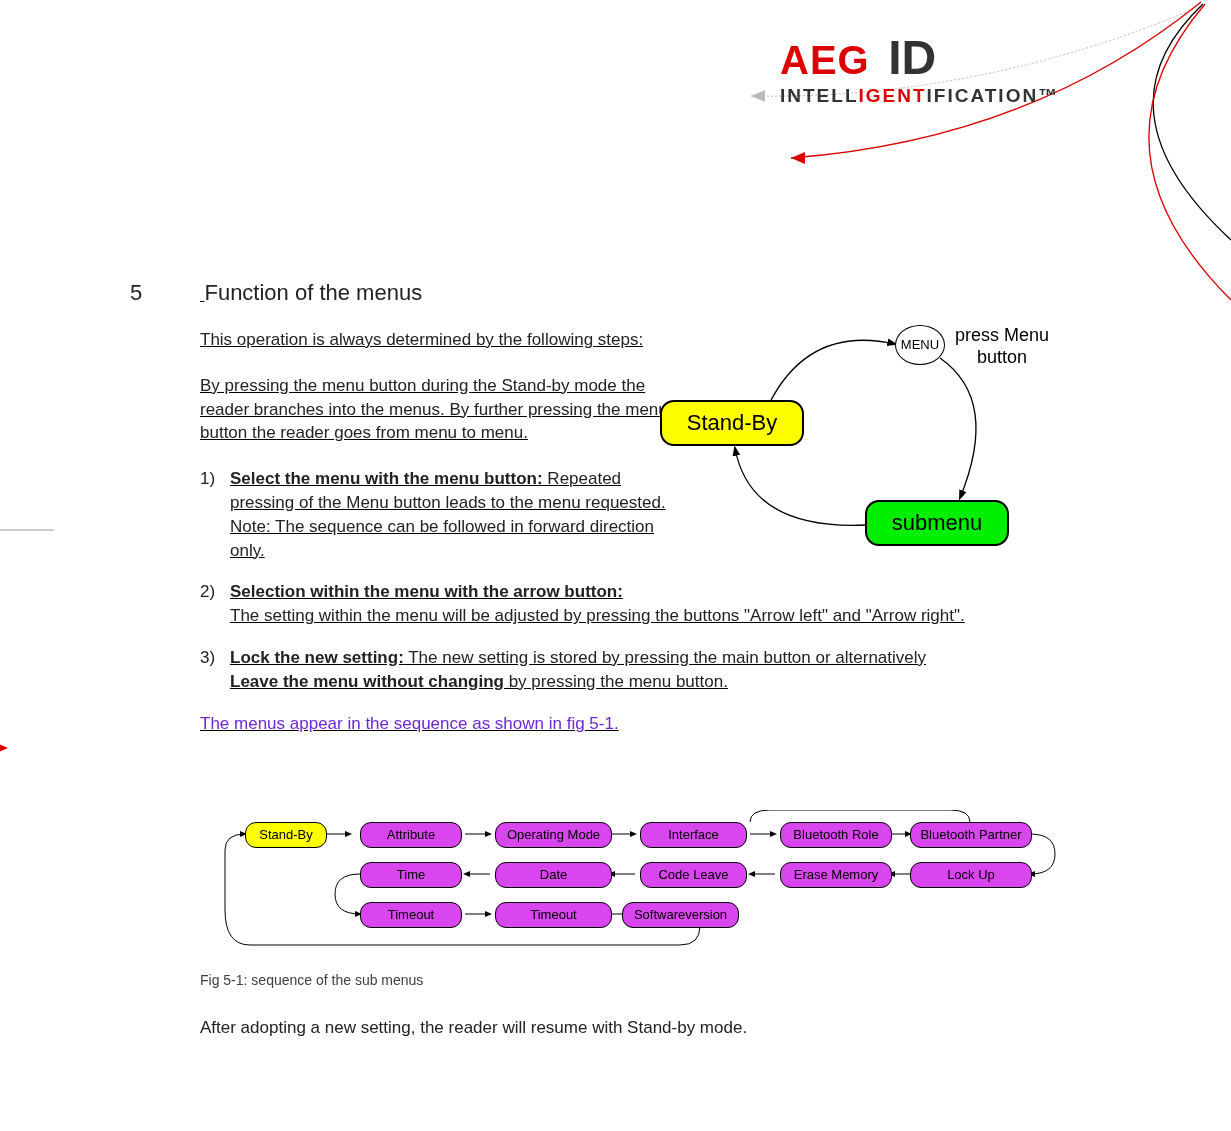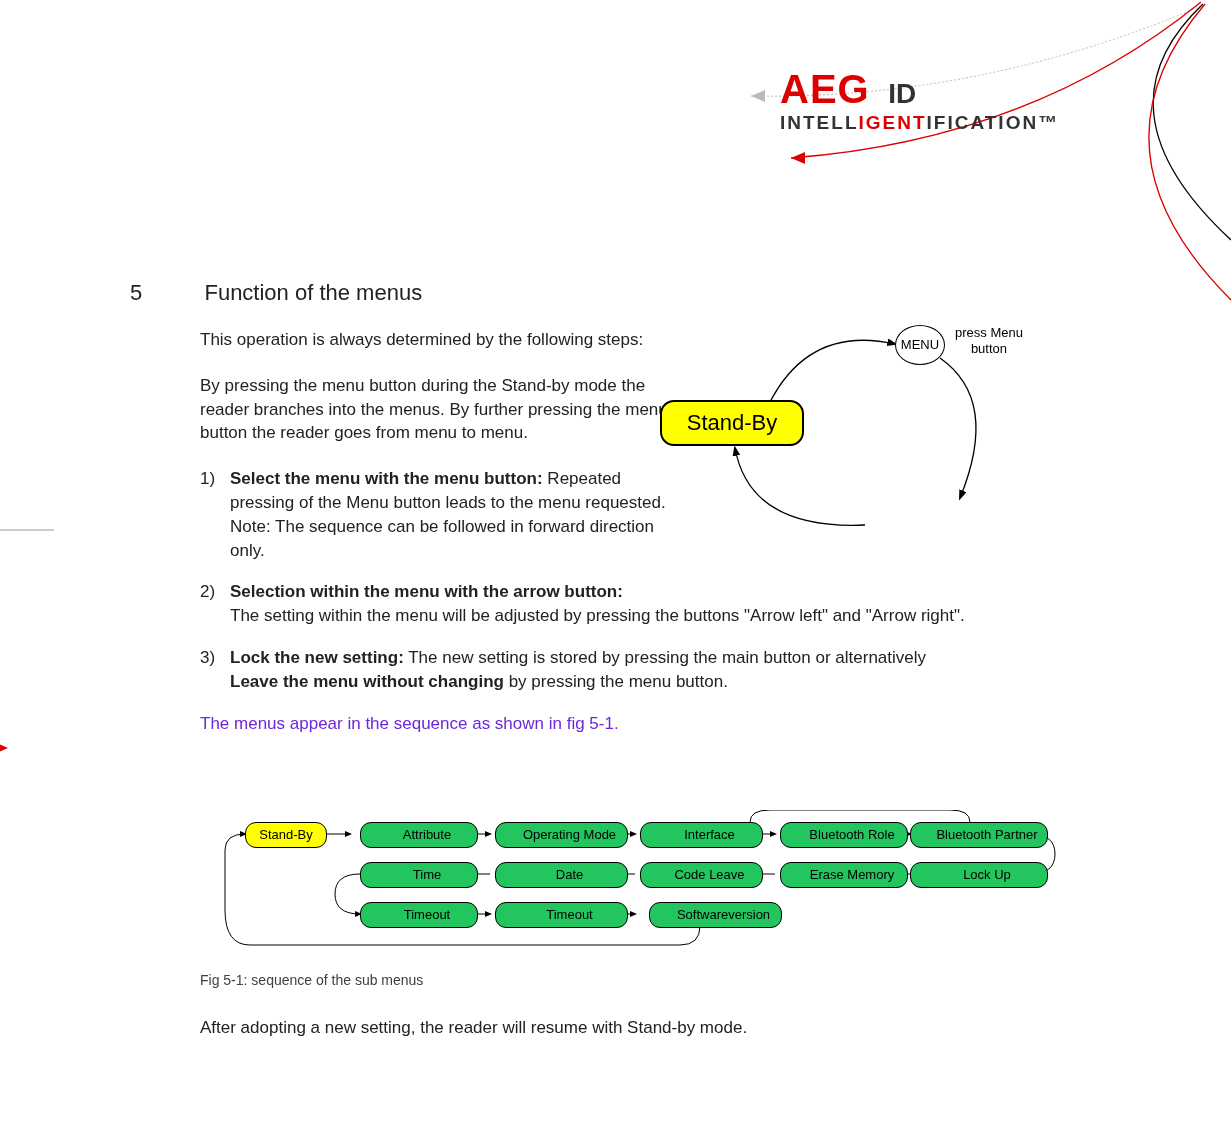--- a/index.html
+++ b/index.html
@@ -26,25 +26,24 @@
     font-family: "Arial Black", Arial, sans-serif;
     font-weight: 900;
     font-size: 40px;
     color: #d00;
     letter-spacing: 1px;
     display: inline-block;
   }
   .logo-id {
     font-family: "Arial Black", Arial, sans-serif;
     font-weight: 900;
-    font-size: 28px;
+    font-size: 48px;
     color: #333;
     margin-left: 14px;
     display: inline-block;
-    margin-top: 48px;
   }
   .logo-sub {
     font-family: Liberation Sans, sans-serif;
     font-weight: bold;
     font-size: 19px;
     letter-spacing: 2px;
     color: #333;
   }
   .logo-sub .red { color: #d00; }
   
@@ -55,20 +54,21 @@
     width: 500px;
     height: 800px;
     pointer-events: none;
   }
   
   .content {
     position: absolute;
     top: 280px;
     left: 130px;
     width: 900px;
+    text-decoration: underline;
   }
   .section-num {
     display: inline-block;
     width: 70px;
     font-size: 22px;
     color: #222;
     vertical-align: top;
   }
   .section-title {
     display: inline-block;
@@ -147,21 +147,21 @@
     width: 48px;
     height: 38px;
     line-height: 38px;
     font-size: 13px;
     top: 15px;
     left: 235px;
     border: 1px solid #000;
   }
   .press-label {
     position: absolute;
-    font-size: 13px;
+    font-size: 18px;
     top: 15px;
     left: 295px;
     text-align: center;
     line-height: 1.2;
   }
   
   .seq-diagram {
     position: absolute;
     top: 810px;
     left: 210px;
@@ -173,21 +173,21 @@
     border: 1px solid #000;
     border-radius: 11px;
     font-family: "Trebuchet MS", Arial, sans-serif;
     font-size: 13px;
     text-align: center;
     height: 24px;
     line-height: 24px;
     white-space: nowrap;
   }
   .pill.yellow { background: #ff0; }
-  .pill.green  { background: #22c55e; padding-left: 16px; }
+  .pill.green  { background: #d946ef; }
   .caption {
     position: absolute;
     top: 972px;
     left: 200px;
     font-size: 14px;
     color: #404040;
   }
   .after {
     position: absolute;
     top: 1018px;
@@ -278,20 +278,21 @@
       <path d="M 110 92 Q 150 15 235 34" stroke="#000" stroke-width="1.3" fill="none" marker-end="url(#ah)"></path>
       <path d="M 280 48 Q 340 90 300 188" stroke="#000" stroke-width="1.3" fill="none" marker-end="url(#ah)"></path>
       <path d="M 205 215 Q 90 220 75 138" stroke="#000" stroke-width="1.3" fill="none" marker-end="url(#ah)"></path>
     </svg>
     <div class="node node-menu">MENU</div>
     <div class="press-label">
       <span>press Menu</span><br>
       <span>button</span>
     </div>
     <div class="node node-standby">Stand-By</div>
+    <div class="node node-submenu">submenu</div>
   </div>
 
   <div class="seq-diagram">
     <svg width="860" height="160" style="position:absolute;top:0;left:0">
       <defs>
         <marker id="ah2" markerWidth="8" markerHeight="8" refX="5" refY="3" orient="auto">
           <path d="M0,0 L0,6 L7,3 z" fill="#000"></path>
         </marker>
       </defs>
 
@@ -326,19 +327,19 @@
     <div class="pill green" style="top:12px;left:700px;width:120px">Bluetooth Partner</div>
 
     <div class="pill green" style="top:52px;left:150px;width:100px">Time</div>
     <div class="pill green" style="top:52px;left:285px;width:115px">Date</div>
     <div class="pill green" style="top:52px;left:430px;width:105px">Code Leave</div>
     <div class="pill green" style="top:52px;left:570px;width:110px">Erase Memory</div>
     <div class="pill green" style="top:52px;left:700px;width:120px">Lock Up</div>
 
     <div class="pill green" style="top:92px;left:150px;width:100px">Timeout</div>
     <div class="pill green" style="top:92px;left:285px;width:115px">Timeout</div>
-    <div class="pill green" style="top:92px;left:439px;width:115px">Softwareversion</div>
+    <div class="pill green" style="top:92px;left:412px;width:115px">Softwareversion</div>
   </div>
 
   <div class="caption">Fig 5-1: sequence of the sub menus</div>
   <div class="after">After adopting a new setting, the reader will resume with Stand-by mode.</div>
 
 </div>
 
 </body></html>

